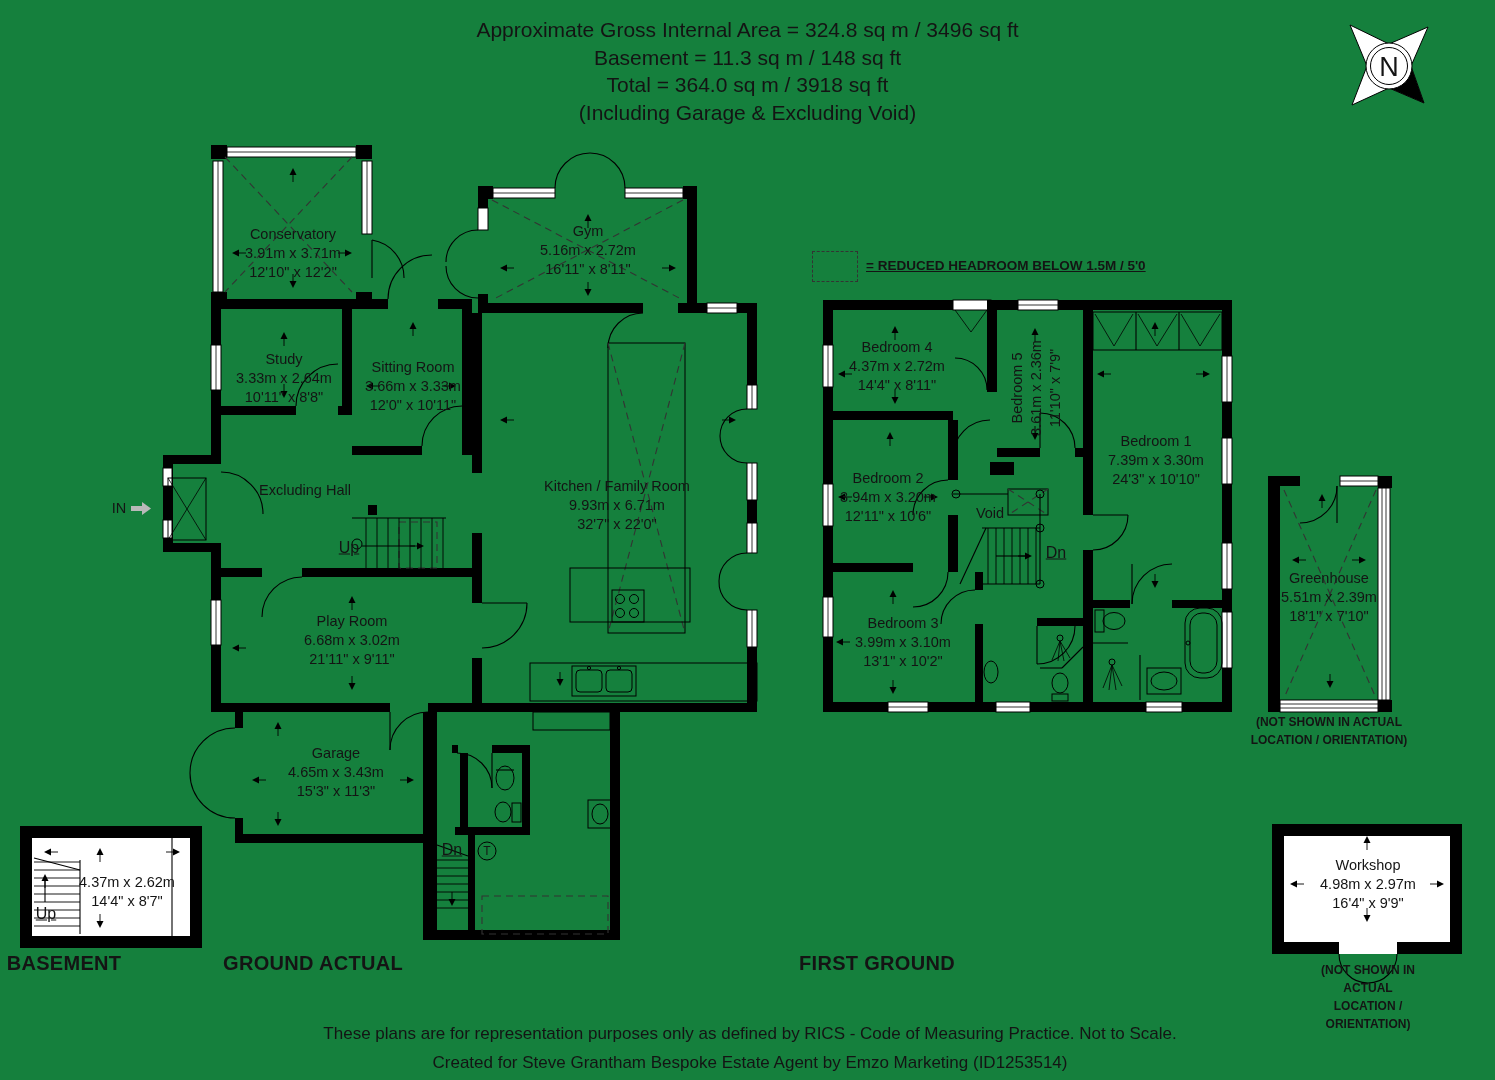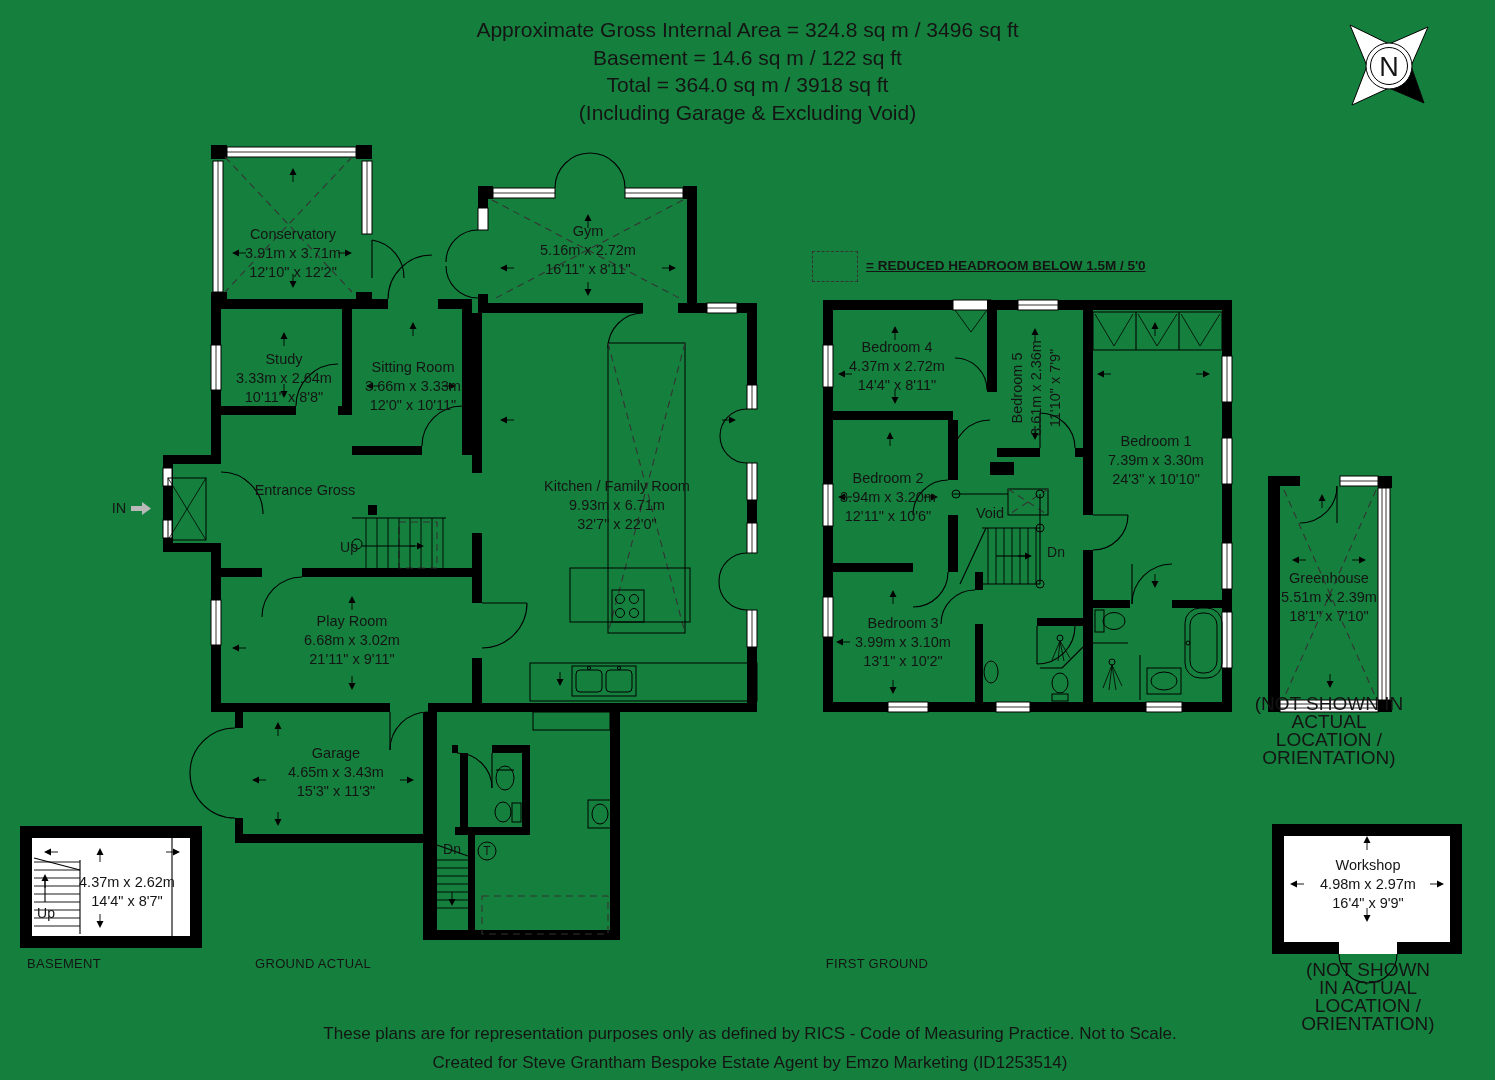--- a/index.html
+++ b/index.html
@@ -10,30 +10,30 @@
   .ln{fill:none;stroke:#000;stroke-width:1.1}
   .tn{fill:#fff;stroke:#000;stroke-width:1}
   .tnn{fill:none;stroke:#000;stroke-width:1}
   .ds{fill:none;stroke:#333;stroke-width:1.1;stroke-dasharray:7 5}
   .win{fill:#fff;stroke:#000;stroke-width:1}
   .gl{stroke:#000;stroke-width:.8;fill:none}
   .gry{fill:#b9b9b9;stroke:none}
   .lbl{position:absolute;transform:translate(-50%,-50%);text-align:center;
        font-size:14.5px;line-height:19px;white-space:nowrap;z-index:3;}
   .rot{transform:translate(-50%,-50%) rotate(-90deg);}
-  .floor-name{font-weight:normal;font-size:13px;letter-spacing:.3px;}
+  .floor-name{font-weight:bold;font-size:20px;letter-spacing:.3px;}
   .hdr{position:absolute;left:0;top:16px;width:1495px;text-align:center;
        font-size:21px;line-height:27.5px;z-index:3;}
   .ftr{position:absolute;left:0;top:1019px;width:1500px;text-align:center;
        font-size:17px;line-height:29px;z-index:3;}
-  .note{font-weight:normal;font-size:19px;line-height:18px;white-space:pre-line;}
+  .note{font-weight:bold;font-size:12px;line-height:18px;white-space:pre-line;}
   .legend-box{position:absolute;left:812px;top:251px;width:44px;height:29px;
        border:1.6px dashed #333;z-index:3;}
   .legend-txt{position:absolute;left:866px;top:258px;font-weight:bold;font-size:13.5px;z-index:3;text-decoration:underline;}
-  .small{font-size:14px;}
+  .small{font-size:16px;text-decoration:underline;}
   .nbig{font-size:27px;}
 </style>
 </head>
 <body>
 
 <div id="page">
 
 <svg id="plan" width="1495" height="1080" viewBox="0 0 1495 1080">
 
   <g>
@@ -494,21 +494,21 @@
         <polygon points="1032,556 1025,552.5 1025,559.5" fill="#000"></polygon>
         <line x1="45" y1="879" x2="45" y2="888" stroke="#000" stroke-width="0.9"></line>
         <polygon points="45,874 41.5,881 48.5,881" fill="#000"></polygon>
         <line x1="452" y1="892" x2="452" y2="901" stroke="#000" stroke-width="0.9"></line>
         <polygon points="452,906 448.5,899 455.5,899" fill="#000"></polygon>
       </g>
 </svg>
 
 <div class="hdr">
   <div>Approximate Gross Internal Area = 324.8 sq m / 3496 sq ft</div>
-  <div>Basement = 14.6 sq m / 122 sq ft</div>
+  <div>Basement = 11.3 sq m / 148 sq ft</div>
   <div>Total = 364.0 sq m / 3918 sq ft</div>
   <div>(Including Garage &amp; Excluding Void)</div>
 </div>
 
 <div class="lbl nbig" style="left:1389px;top:67px">N</div>
 
 <div class="legend-box"></div>
 <div class="legend-txt">= REDUCED HEADROOM BELOW 1.5M / 5'0</div>
 
 <div class="lbl" style="left:293px;top:253px">
@@ -525,21 +525,21 @@
   <div>Study</div>
       <div>3.33m x 2.64m</div>
       <div>10'11" x 8'8"</div>
 </div>
 <div class="lbl" style="left:413px;top:386px">
   <div>Sitting Room</div>
       <div>3.66m x 3.33m</div>
       <div>12'0" x 10'11"</div>
 </div>
 <div class="lbl" style="left:305px;top:490px">
-  <div>Entrance Gross</div>
+  <div>Excluding Hall</div>
 </div>
 <div class="lbl" style="left:617px;top:505px">
   <div>Kitchen / Family Room</div>
       <div>9.93m x 6.71m</div>
       <div>32'7" x 22'0"</div>
 </div>
 <div class="lbl" style="left:352px;top:640px">
   <div>Play Room</div>
       <div>6.68m x 3.02m</div>
       <div>21'11" x 9'11"</div>

